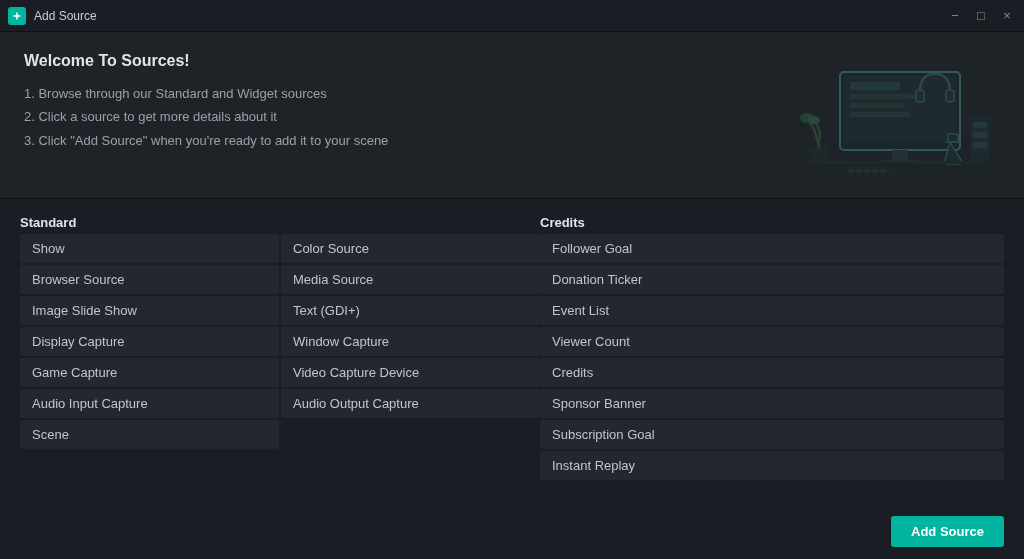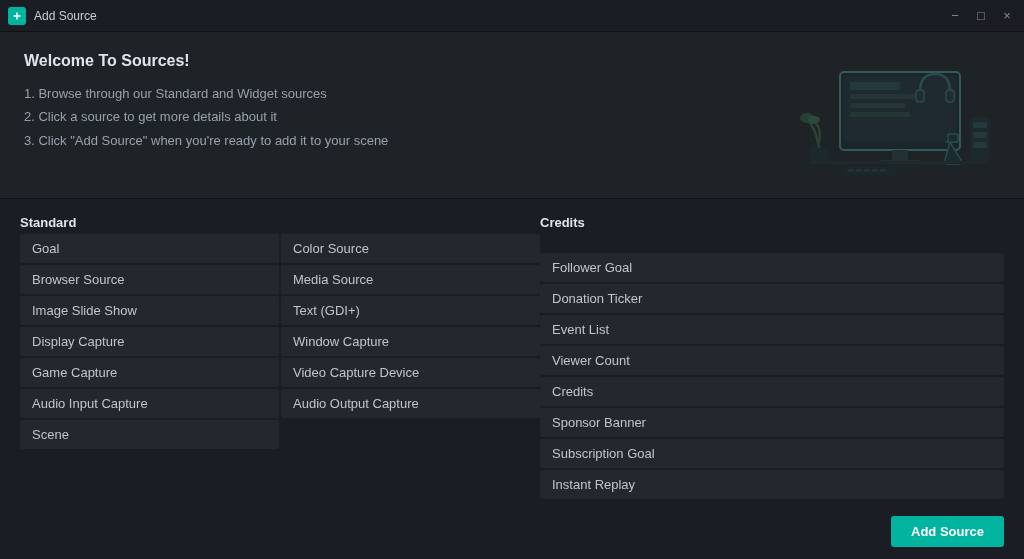--- a/index.html
+++ b/index.html
@@ -127,21 +127,20 @@
     .source-col {
       flex: 1;
       display: flex;
       flex-direction: column;
       gap: 2px;
     }
     .widget-columns {
       display: flex;
       gap: 10px;
       flex: 1;
-      margin-top: 19px;
     }
     .widget-col {
       flex: 1;
       display: flex;
       flex-direction: column;
       gap: 2px;
     }
     .source-item {
       background: #23282e;
       color: #c0c5cc;
@@ -252,21 +251,21 @@
   </div>
 
   <div class="sources-section">
     <div class="sources-columns">
 
       <div class="standard-section">
         <div class="section-label">Standard</div>
         <div class="source-columns">
           <div class="source-col">
 
-          <button class="source-item">Goal</button>
+          <button class="source-item">Show</button>
               <button class="source-item">Browser Source</button>
               <button class="source-item">Image Slide Show</button>
               <button class="source-item">Display Capture</button>
               <button class="source-item">Game Capture</button>
               <button class="source-item">Audio Input Capture</button>
               <button class="source-item">Scene</button>
             </div>
           <div class="source-col">
           <button class="source-item">Color Source</button>
               <button class="source-item">Media Source</button>

